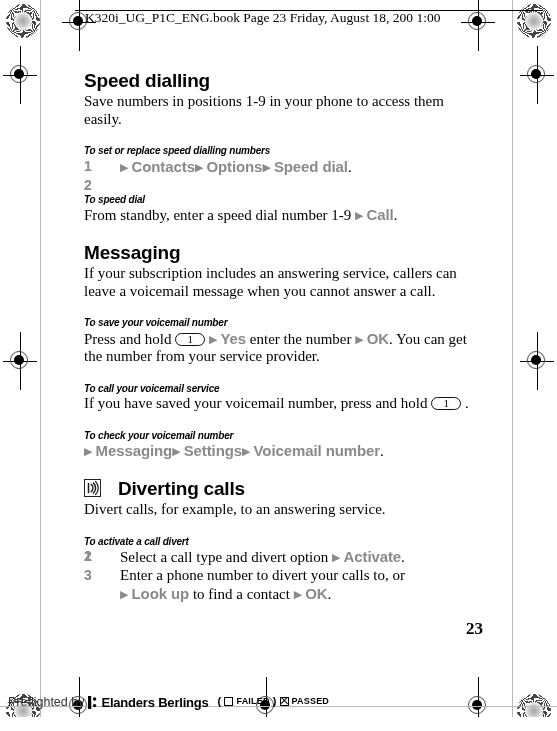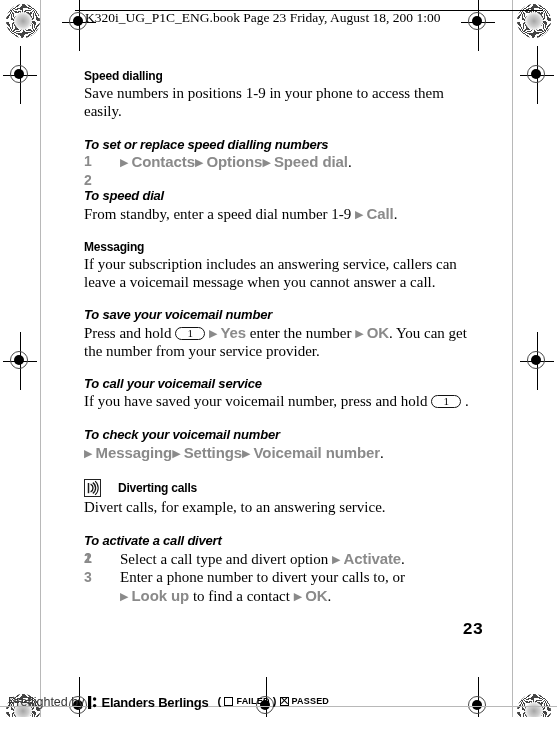--- a/index.html
+++ b/index.html
@@ -102,35 +102,35 @@
   #content {
     position: absolute;
     left: 84px;
     top: 70px;
     width: 388px;
   }
 
   h1.sec {
     font-family: "Liberation Sans", sans-serif;
     font-weight: bold;
-    font-size: 12px;
+    font-size: 19px;
     margin: 0 0 2px 0;
     letter-spacing: -0.2px;
     line-height: 1.12;
   }
   h1.sec.with-icon {
     display: flex;
     align-items: center;
     gap: 17px;
   }
   h2.sub {
     font-family: "Liberation Sans", sans-serif;
     font-weight: bold;
     font-style: italic;
-    font-size: 13px;
+    font-size: 10px;
     margin: 0 0 1px 0;
     letter-spacing: -0.2px;
     line-height: 1.15;
   }
   p.body {
     font-family: "Liberation Serif", serif;
     font-size: 15px;
     line-height: 1.17;
     margin: 0;
   }
@@ -200,21 +200,21 @@
     box-sizing: border-box;
     flex: 0 0 auto;
   }
   .divert-icon svg { display: block; }
 
   
   .pagenum {
     position: absolute;
     right: 74px;
     bottom: 78px;
-    font-family: Liberation Mono, monospace;
+    font-family: Liberation Serif, serif;
     font-weight: bold;
     font-size: 17px;
     color: #000;
   }
 
   
   .preflight {
     position: absolute;
     left: 8px;
     bottom: 7px;

